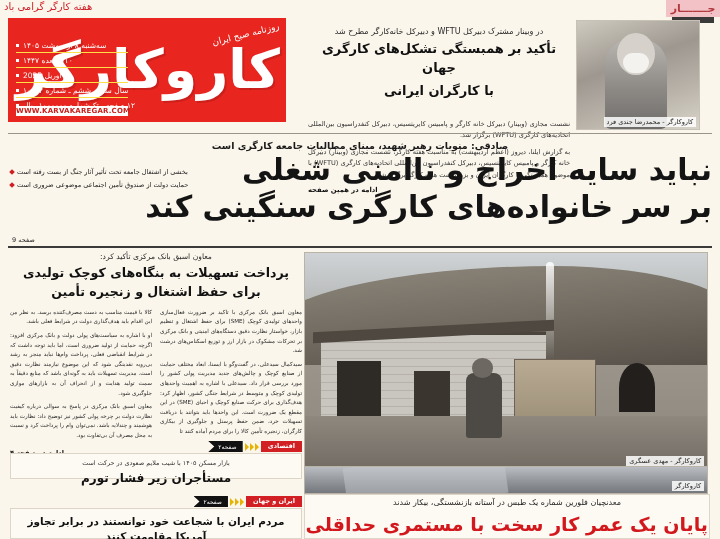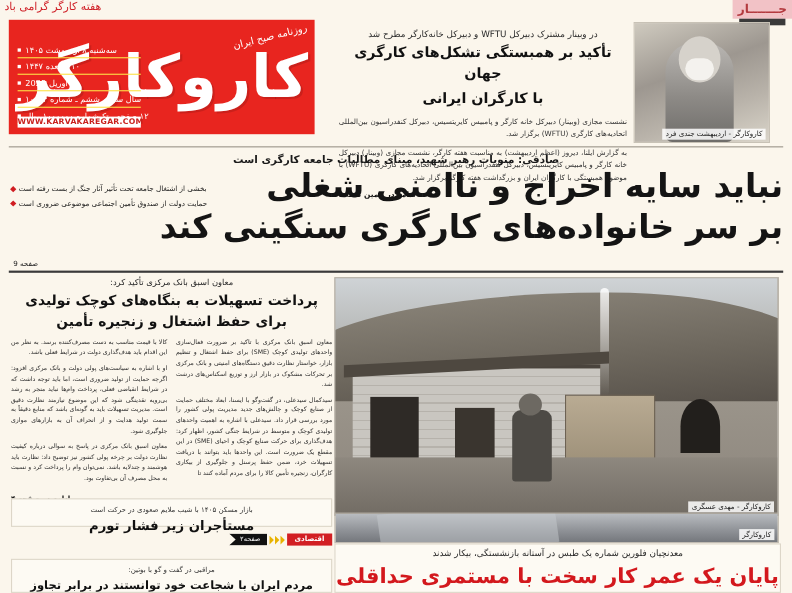--- a/index.html
+++ b/index.html
@@ -187,21 +187,21 @@
     font-size: 13px;
     font-weight: bold;
     color: #111;
     line-height: 1.45;
   }
   .top-body {
     font-size: 6.6px;
     color: #333;
     line-height: 1.75;
     text-align: justify;
-    margin-top: 5px;
+    margin-top: 18px;
   }
   .top-body p { margin: 0 0 5px 0; }
   .cont-inline {
     font-weight: bold;
     font-size: 6.8px;
     color: #111;
     white-space: nowrap;
   }
 
   
@@ -408,21 +408,20 @@
   .sec-strip {
     position: absolute;
     left: 10px;
     width: 292px;
     height: 11px;
     direction: rtl;
     display: flex;
     flex-direction: row;
     align-items: center;
     justify-content: flex-start;
-    margin-top: 44px;
   }
   .sec-name {
     background: #d21f23;
     color: #fff;
     font-size: 6.5px;
     font-weight: bold;
     padding: 1px 7px;
     line-height: 9px;
     white-space: nowrap;
   }
@@ -556,21 +555,21 @@
         <span class="txt">۱۲ صفحه ـ تک‌شماره ۱۰۰۰۰۰۰ ریال</span>
       </div>
     </div>
     <div class="masthead-url">WWW.KARVAKAREGAR.COM</div>
   </div>
 
   <div class="top-photo">
     <div class="figure"></div>
     <div class="head"></div>
     <div class="mask"></div>
-    <div class="photo-credit">کاروکارگر - اردیبهشت جندی فرد</div>
+    <div class="photo-credit">کاروکارگر - محمدرضا جندی فرد</div>
   </div>
 
   <div class="top-article">
     <div class="kicker">در وبینار مشترک دبیرکل WFTU و دبیرکل خانه‌کارگر مطرح شد</div>
     <h2>تأکید بر همبستگی تشکل‌های کارگری جهان</h2>
     <h2>با کارگران ایرانی</h2>
     <div class="top-body">
       <p>نشست مجازی (وبینار) دبیرکل خانه کارگر و پامبیس کایریتسیس، دبیرکل کنفدراسیون بین‌المللی اتحادیه‌های کارگری (WFTU) برگزار شد.</p>
       <p>به گزارش ایلنا، دیروز (اعظم اردیبهشت) به مناسبت هفته کارگر، نشست مجازی (وبینار) دبیرکل خانه کارگر و پامبیس کایریتسیس، دبیرکل کنفدراسیون بین‌المللی اتحادیه‌های کارگری (WFTU) با موضوع همبستگی با کارگران ایران و بزرگداشت هفته کارگر برگزار شد.</p>
     </div>
@@ -652,21 +651,20 @@
   <div class="sec-strip" style="top:496px">
     <span class="sec-name">ایران و جهان</span>
     <span class="sec-arrows">
         <i></i>
         <i></i>
         <i></i>
       </span>
     <span class="sec-page">صفحه۲</span>
   </div>
   <div class="teaser" style="top:508px; height:31px">
-    <div class="tk">مراقبی در گفت و گو با بوتین:</div>
     <div class="th small">مردم ایران با شجاعت خود توانستند در برابر تجاوز آمریکا مقاومت کنند</div>
   </div>
 
   <div class="bottom-photo">
     <div class="bp-rock"></div>
     <div class="photo-credit">کاروکارگر</div>
   </div>
   <div class="bottom-box"></div>
   <div class="bottom-kicker">معدنچیان فلورین شماره یک طبس در آستانه بازنشستگی، بیکار شدند</div>
   <div class="bottom-head">پایان یک عمر کار سخت با مستمری حداقلی</div>

